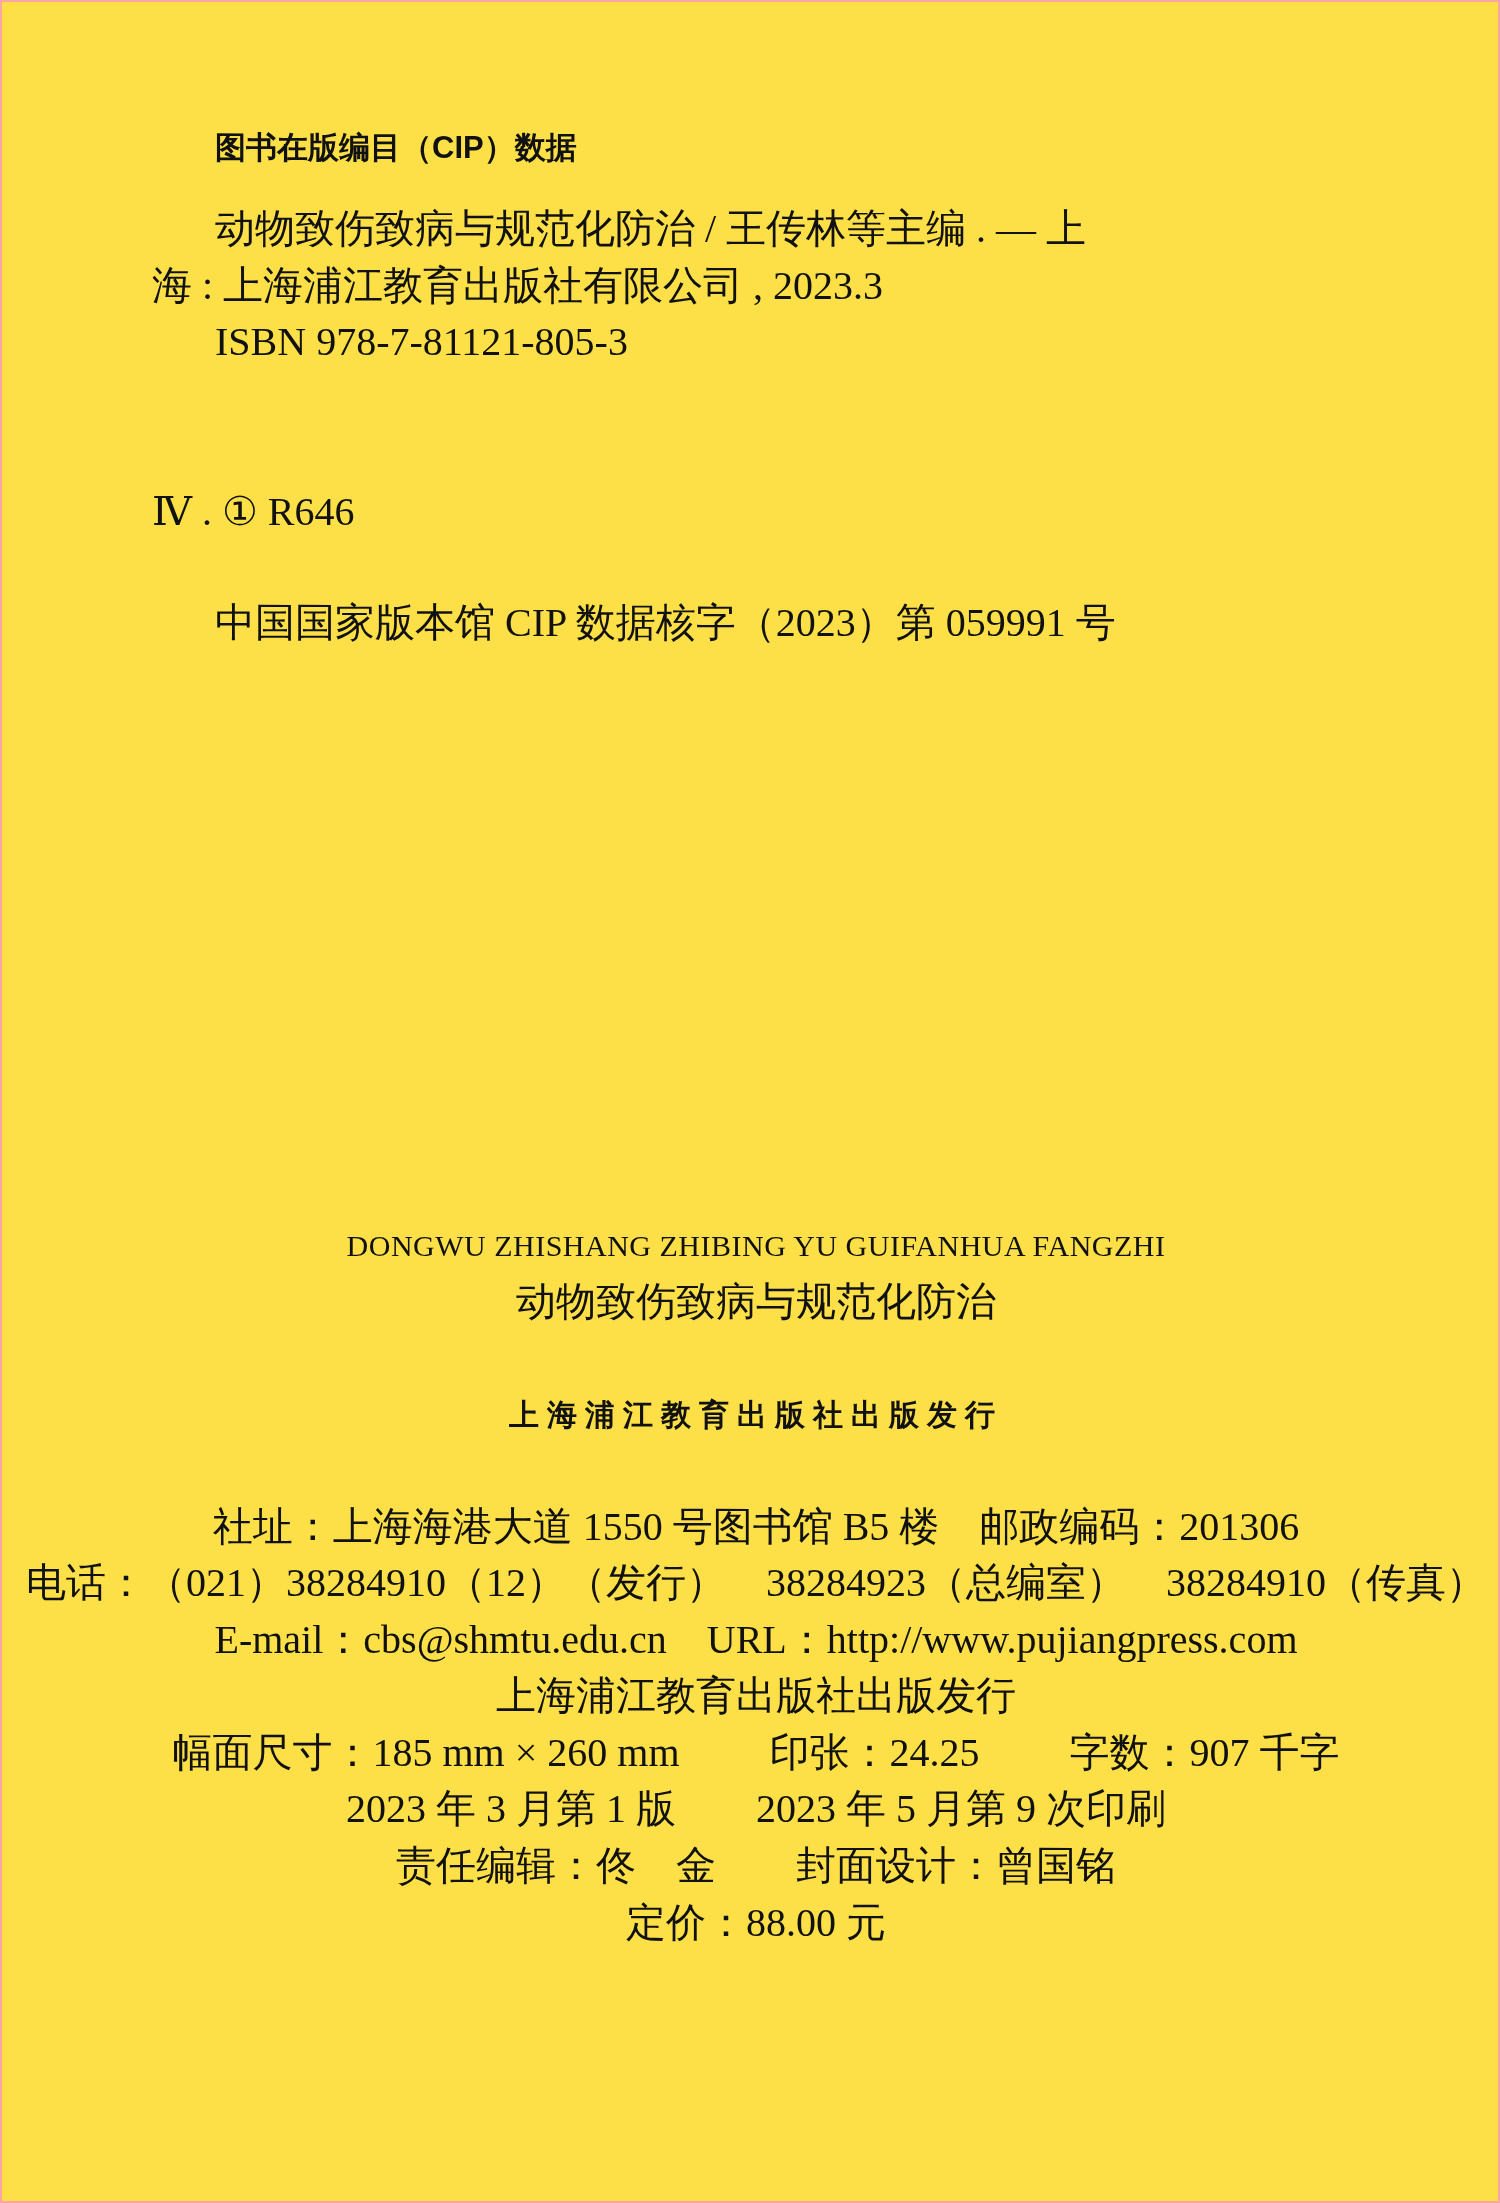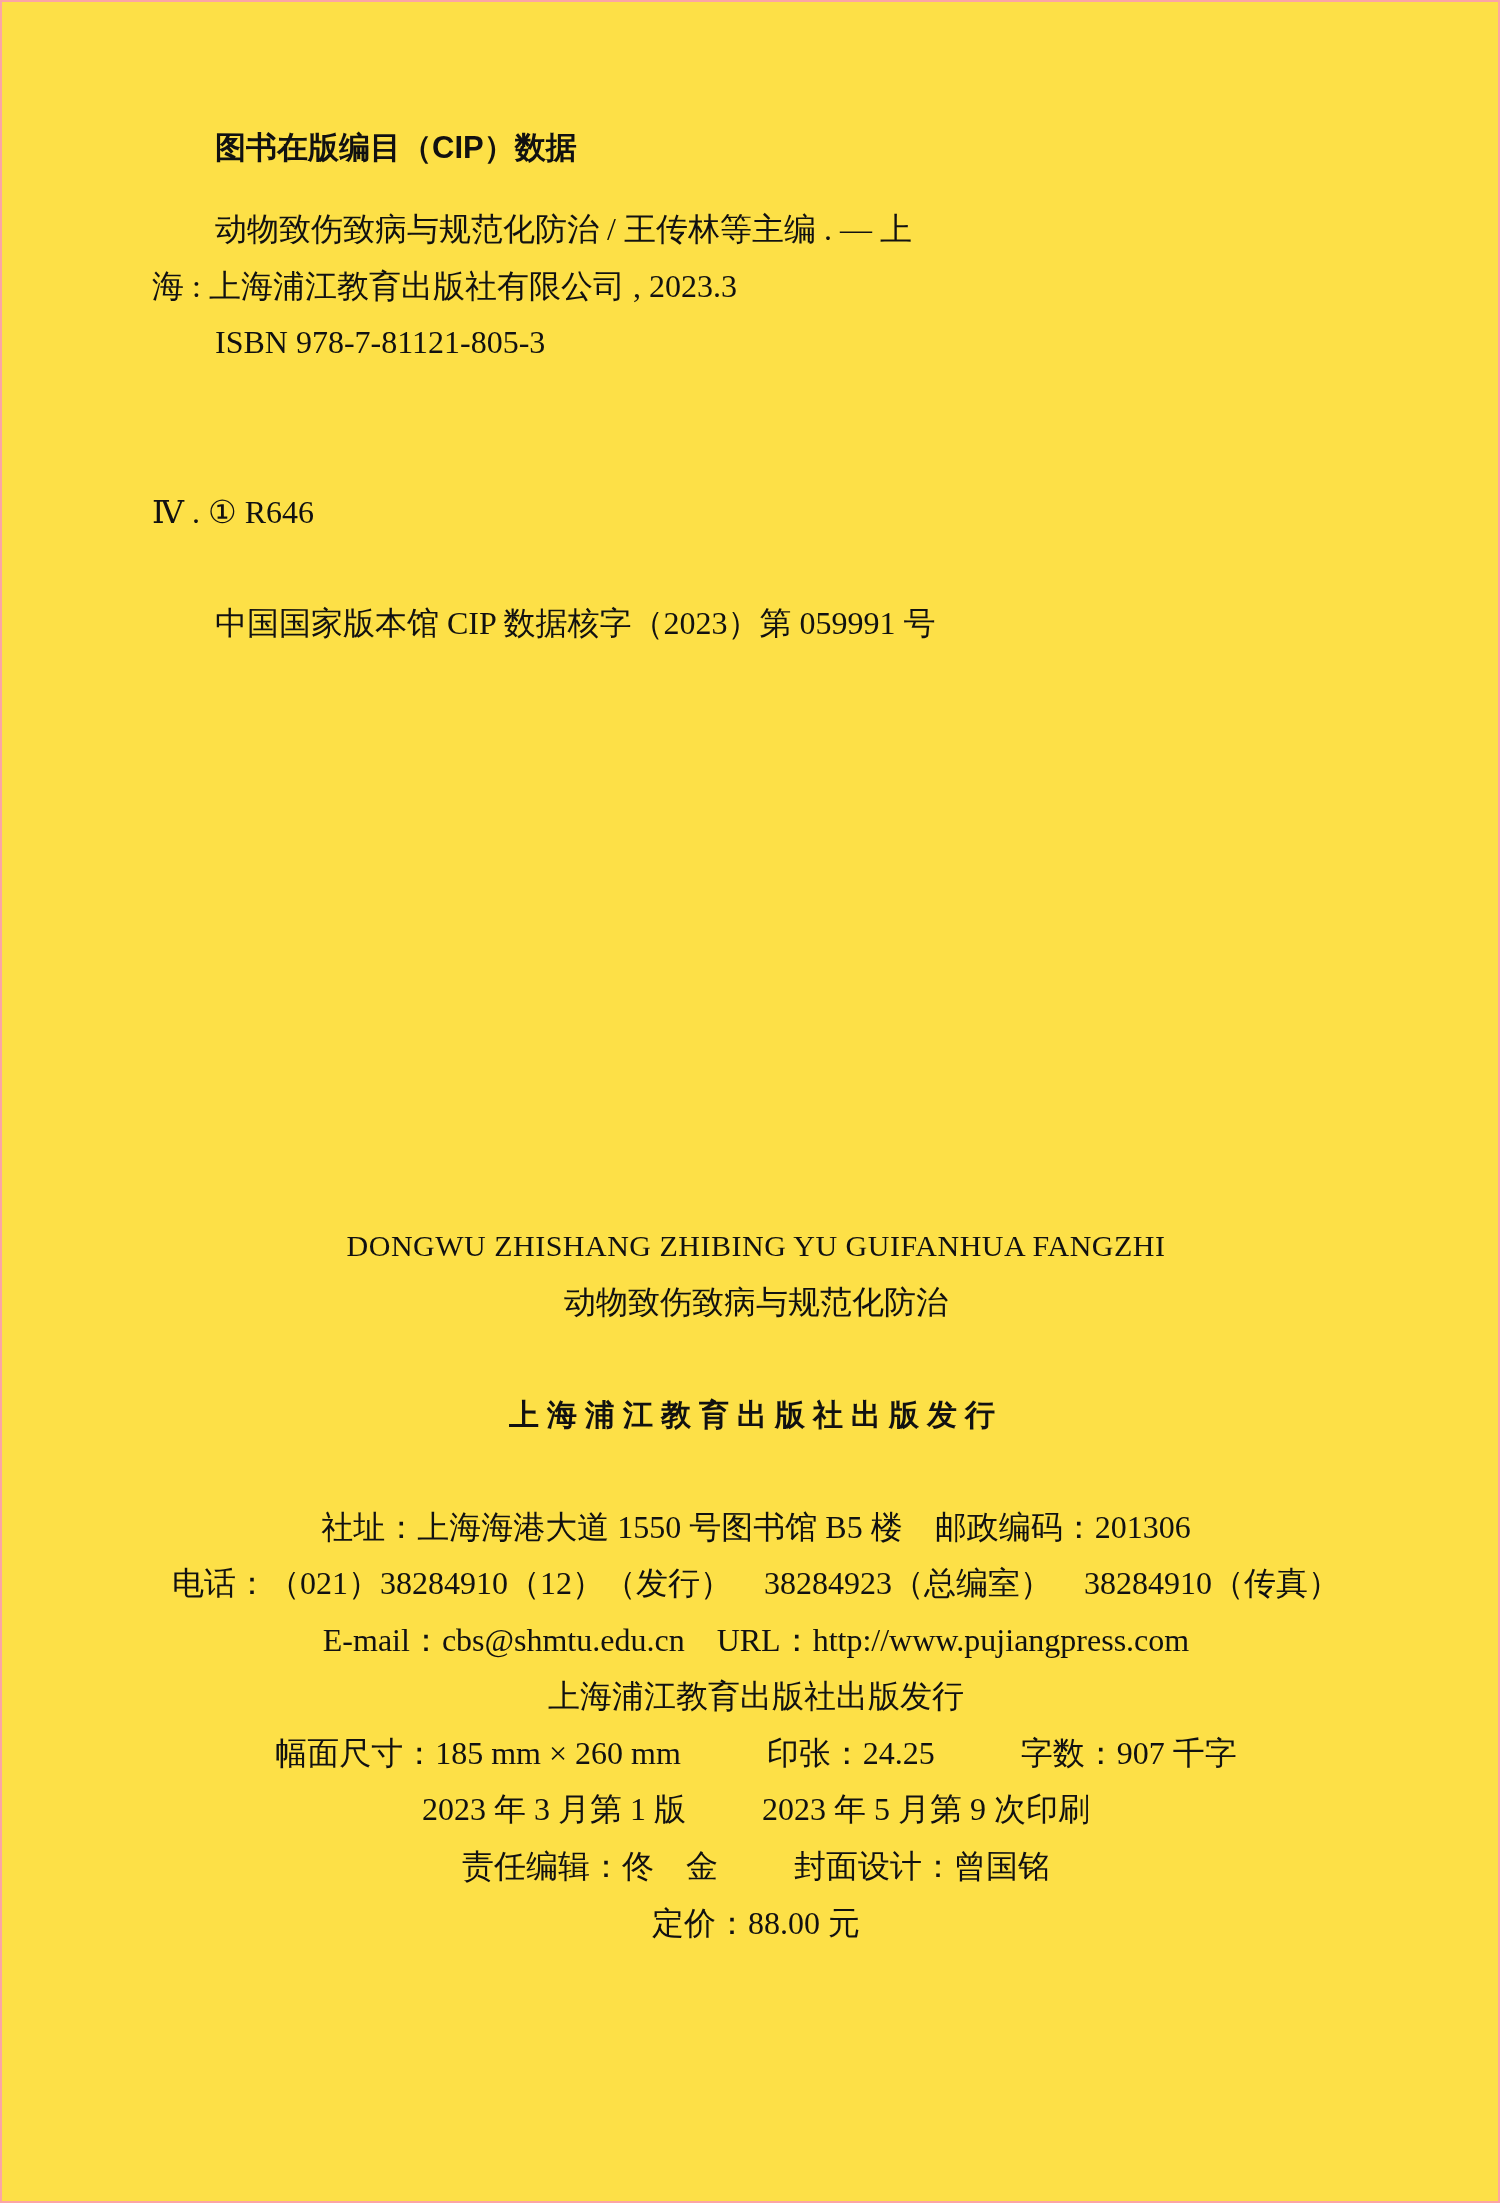--- a/index.html
+++ b/index.html
@@ -8,21 +8,21 @@
       position: absolute; left: 0; top: 0;
       width: 1496px; height: 2199px;
       border: 2px solid #fca5a5;
       background: #fde047;
       color: #111111;
       font-family: "Liberation Serif", "DejaVu Serif", serif;
     }
     .line {
       position: absolute;
       white-space: nowrap;
-      font-size: 32px;
+      font-size: 40px;
       line-height: 40px;
       letter-spacing: 0px;
     }
     .cip-heading {
       font-family: "Liberation Sans", "DejaVu Sans", sans-serif;
       font-weight: bold;
       font-size: 31px;
     }
     .center { left: 0; right: 0; text-align: center; padding-left: 12px; }
     .en-title { font-size: 30px; letter-spacing: 0.5px; }

